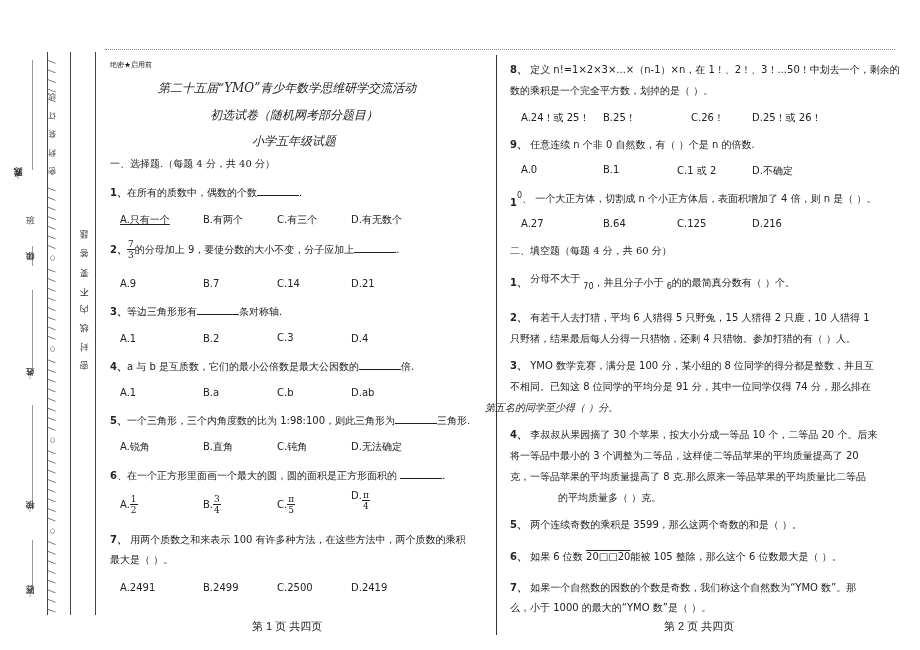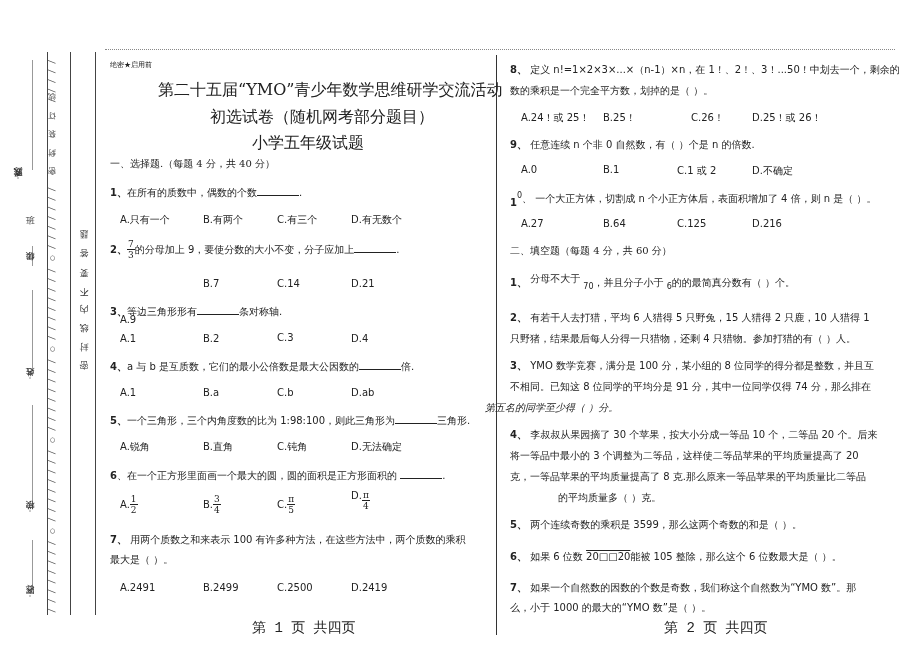--- a/index.html
+++ b/index.html
@@ -18,27 +18,27 @@
   .hatch {
     position:absolute; left:48px; width:10px; font-size:8px; line-height:10px;
     font-family:"DejaVu Sans Mono","Liberation Mono",monospace; color:#555;
     writing-mode:vertical-rl; transform:rotate(180deg); white-space:nowrap;
   }
   .topline { position:absolute; left:105px; top:49px; width:790px; border-top:1px dotted #888; }
   .divider { position:absolute; left:496px; top:55px; width:1px; height:580px; background:#333; }
   
   .p { position:absolute; font-size:10px; white-space:nowrap; color:#222; }
   .serif { font-family:"DejaVu Serif","Liberation Serif",serif; }
-  .title { font-size:16px; font-family:"DejaVu Serif","Liberation Serif",serif; }
+  .title { font-size:12px; font-family:"DejaVu Serif","Liberation Serif",serif;font-style:italic; }
   .small { font-size:7px; }
   .blank { display:inline-block; width:42px; border-bottom:1px solid #222; height:9px; vertical-align:baseline; }
   .opt { position:absolute; font-size:10px; white-space:nowrap; }
   .frac { display:inline-flex; flex-direction:column; align-items:center; vertical-align:middle; font-size:9px; line-height:10px; font-family:"DejaVu Serif","Liberation Serif",serif; }
   .frac .num { border-bottom:1px solid #222; padding:0 1px; }
-  .footer { position:absolute; font-size:14px; font-family:Liberation Mono, monospace; white-space:nowrap; }
+  .footer { position:absolute; font-size:11px; font-family:Liberation Sans, sans-serif; white-space:nowrap; }
   .overline { text-decoration:overline; }
 </style>
 </head>
 <body>
 
 <div>
 
   <div class="vtext" style="left:12px;top:175px;">联系方式：</div>
   <div class="blank-v" style="left:32px;top:60px;height:110px;"></div>
   <div class="vtext" style="left:24px;top:232px;">班</div>
@@ -64,32 +64,32 @@
 <div>
   <div class="p small serif" style="left:110px;top:60px;">绝密★启用前</div>
   <div class="p title" style="left:158px;top:80px;">第二十五届“YMO”青少年数学思维研学交流活动</div>
   <div class="p title" style="left:210px;top:107px;">初选试卷（随机网考部分题目）</div>
   <div class="p title" style="left:252px;top:133px;">小学五年级试题</div>
   <div class="p serif" style="left:110px;top:157px;">一、选择题.（每题 4 分，共 40 分）</div>
 
   <div class="p" style="left:110px;top:186px;">
     <b>1、</b><span>在所有的质数中，偶数的个数</span><span class="blank"></span><span>.</span>
   </div>
-  <div class="opt" style="left:120px;top:213px;">A.只有一个</div>
+  <div class="opt" style="left:120px;top:213px;text-decoration:underline;">A.只有一个</div>
   <div class="opt" style="left:203px;top:213px;">B.有两个</div>
   <div class="opt" style="left:277px;top:213px;">C.有三个</div>
   <div class="opt" style="left:351px;top:213px;">D.有无数个</div>
 
   <div class="p" style="left:110px;top:239px;">
     <b>2、</b><span class="frac">
         <span class="num">7</span>
         <span>3</span>
       </span><span>的分母加上 9，要使分数的大小不变，分子应加上</span><span class="blank"></span><span>.</span>
   </div>
-  <div class="opt" style="left:120px;top:278px;margin-top:36px;">A.9</div>
+  <div class="opt" style="left:120px;top:278px;">A.9</div>
   <div class="opt" style="left:203px;top:278px;">B.7</div>
   <div class="opt" style="left:277px;top:278px;">C.14</div>
   <div class="opt" style="left:351px;top:278px;">D.21</div>
 
   <div class="p" style="left:110px;top:305px;">
     <b>3、</b><span>等边三角形形有</span><span class="blank"></span><span>条对称轴.</span>
   </div>
   <div class="opt" style="left:120px;top:333px;">A.1</div>
   <div class="opt" style="left:203px;top:333px;">B.2</div>
   <div class="opt" style="left:277px;top:332px;">C.3</div>

